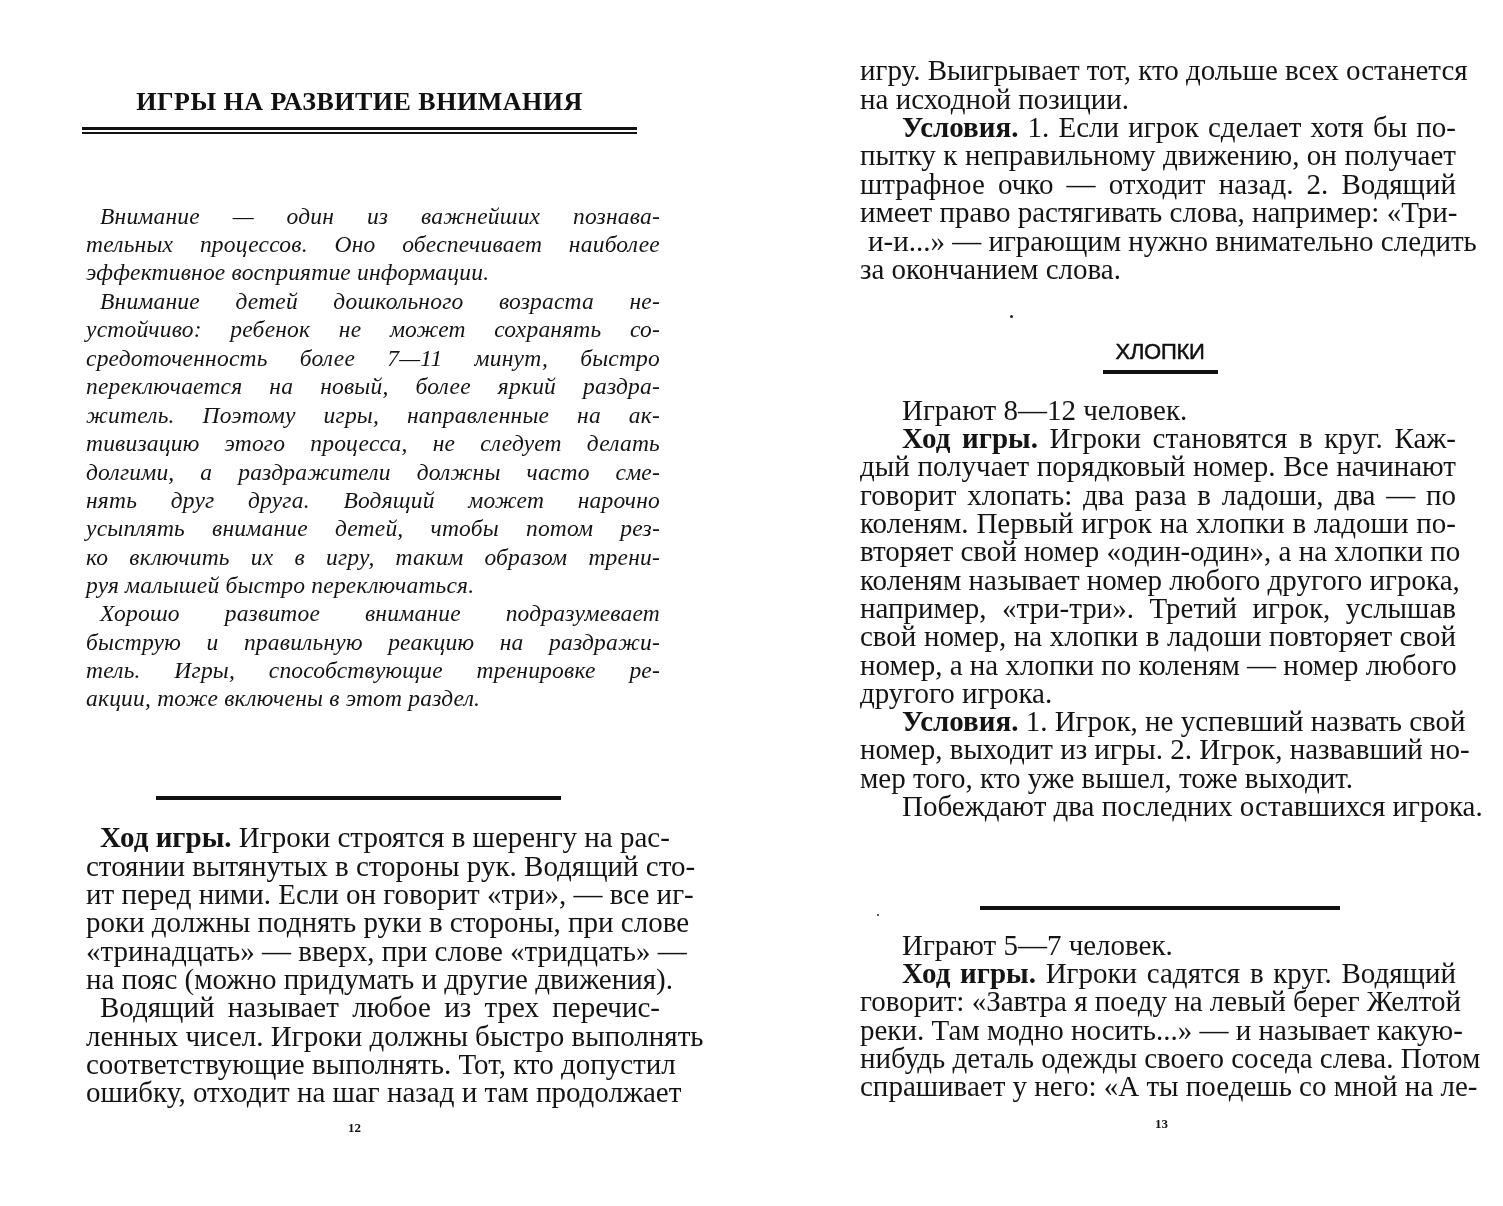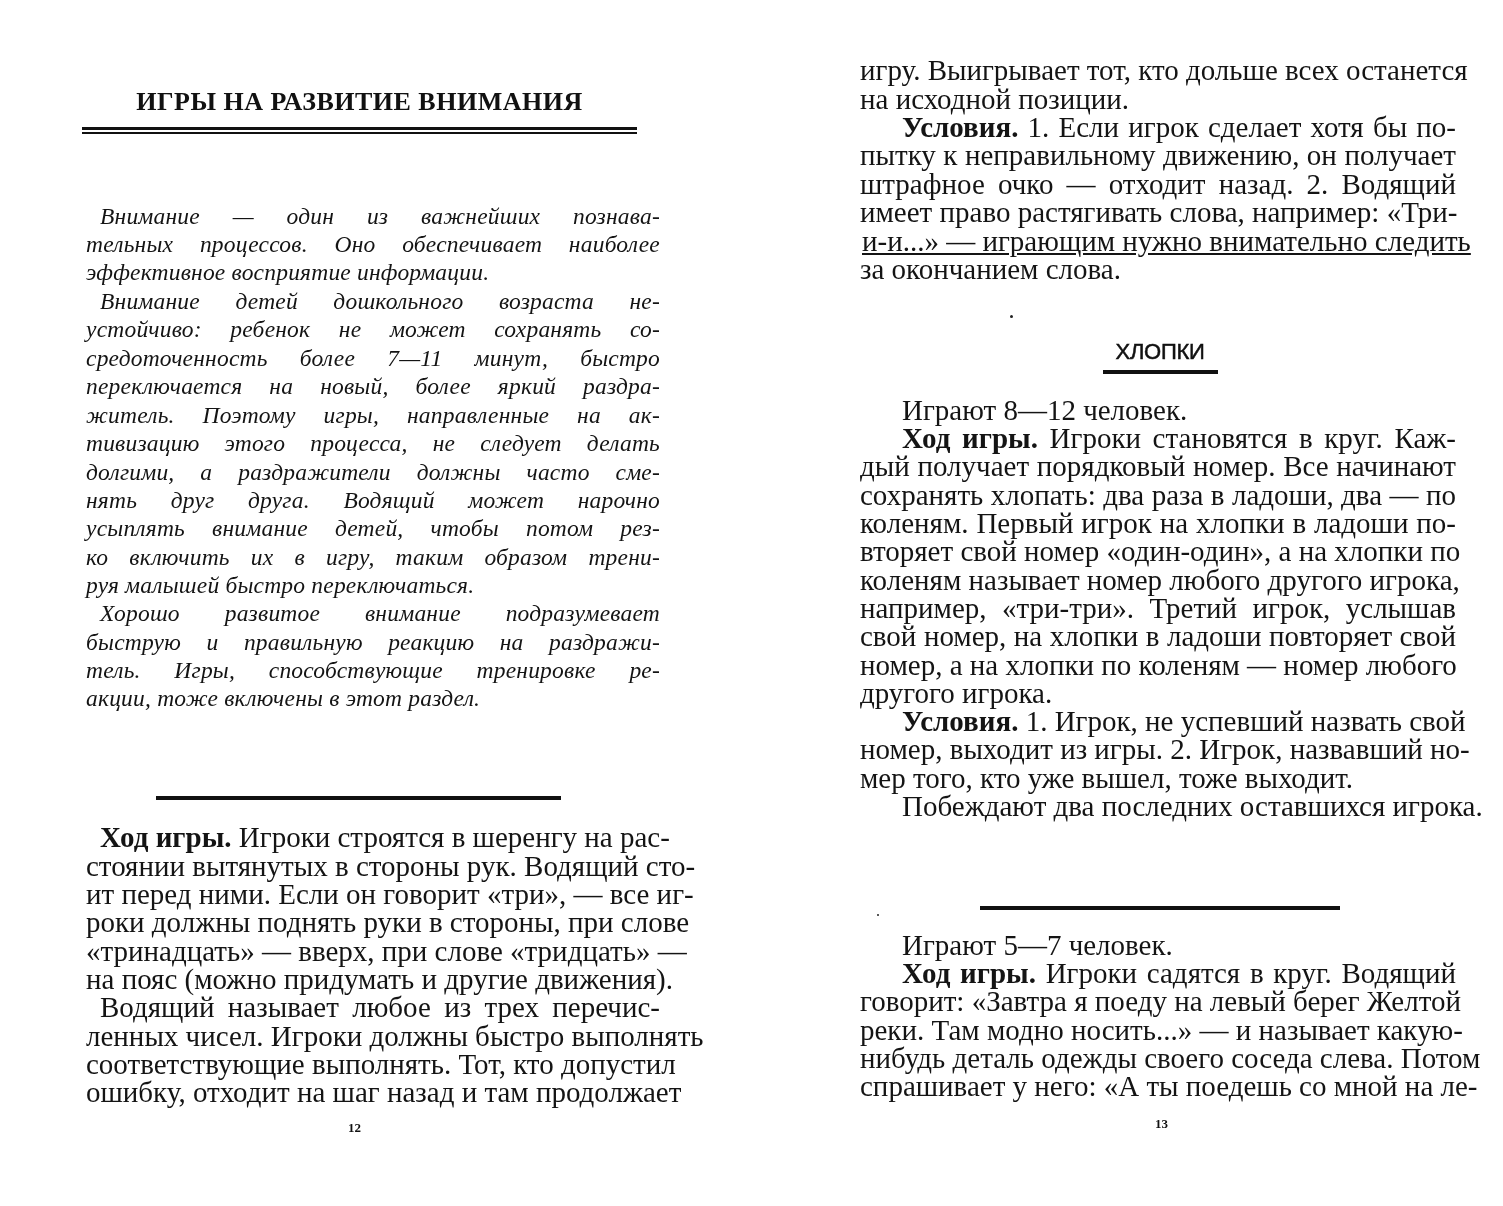--- a/index.html
+++ b/index.html
@@ -97,34 +97,34 @@
 
 <div class="page" id="right-page">
   <div>
     <div class="line" style="left:110px;top:56px;width:596px;">игру. Выигрывает тот, кто дольше всех останется</div>
     <div class="line last" style="left:110px;top:85px;width:596px;">на исходной позиции.</div>
 
     <div class="line" style="left: 152px; top: 113px; width: 554px; text-align-last: justify;"><span class="b">Условия.</span><span> 1. Если игрок сделает хотя бы по-</span></div>
     <div class="line" style="left:110px;top:141px;width:596px;">пытку к неправильному движению, он получает</div>
     <div class="line" style="left:110px;top:170px;width:596px;">штрафное очко — отходит назад. 2. Водящий</div>
     <div class="line" style="left:110px;top:198px;width:596px;">имеет право растягивать слова, например: «Три-</div>
-    <div class="line" style="left:112px;top:227px;width:596px;text-decoration:underline;">и-и...» — играющим нужно внимательно следить</div>
+    <div class="line" style="left:118px;top:227px;width:596px;">и-и...» — играющим нужно внимательно следить</div>
     <div class="line last" style="left:110px;top:255px;width:596px;">за окончанием слова.</div>
   </div>
 
   <div class="speck" style="left:260px;top:315px;"></div>
 
   <div class="section-title" style="left:340px;top:338px;width:140px;">ХЛОПКИ</div>
   <div class="section-rule" style="left:353px;top:370px;width:115px;"></div>
 
   <div>
     <div class="line last" style="left:152px;top:396px;width:554px;">Играют 8—12 человек.</div>
     <div class="line" style="left: 152px; top: 424px; width: 554px; text-align-last: justify;"><span class="b">Ход игры.</span><span> Игроки становятся в круг. Каж-</span></div>
     <div class="line" style="left:110px;top:452px;width:596px;">дый получает порядковый номер. Все начинают</div>
-    <div class="line" style="left:110px;top:481px;width:596px;">сохранять хлопать: два раза в ладоши, два — по</div>
+    <div class="line" style="left:110px;top:481px;width:596px;">говорит хлопать: два раза в ладоши, два — по</div>
     <div class="line" style="left:110px;top:509px;width:596px;">коленям. Первый игрок на хлопки в ладоши по-</div>
     <div class="line" style="left:110px;top:537px;width:596px;">вторяет свой номер «один-один», а на хлопки по</div>
     <div class="line" style="left:110px;top:566px;width:596px;">коленям называет номер любого другого игрока,</div>
     <div class="line" style="left:110px;top:594px;width:596px;">например, «три-три». Третий игрок, услышав</div>
     <div class="line" style="left:110px;top:622px;width:596px;">свой номер, на хлопки в ладоши повторяет свой</div>
     <div class="line" style="left:110px;top:651px;width:596px;">номер, а на хлопки по коленям — номер любого</div>
     <div class="line last" style="left:110px;top:679px;width:596px;">другого игрока.</div>
 
     <div class="line" style="left: 152px; top: 707px; width: 554px; text-align-last: justify;"><span class="b">Условия.</span><span> 1. Игрок, не успевший назвать свой</span></div>
     <div class="line" style="left:110px;top:735px;width:596px;">номер, выходит из игры. 2. Игрок, назвавший но-</div>

